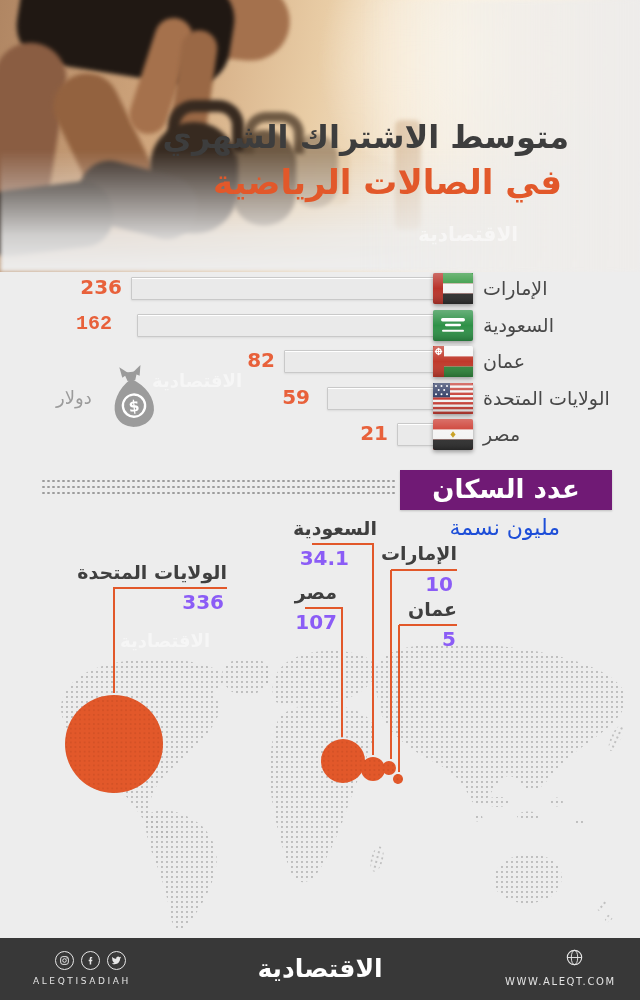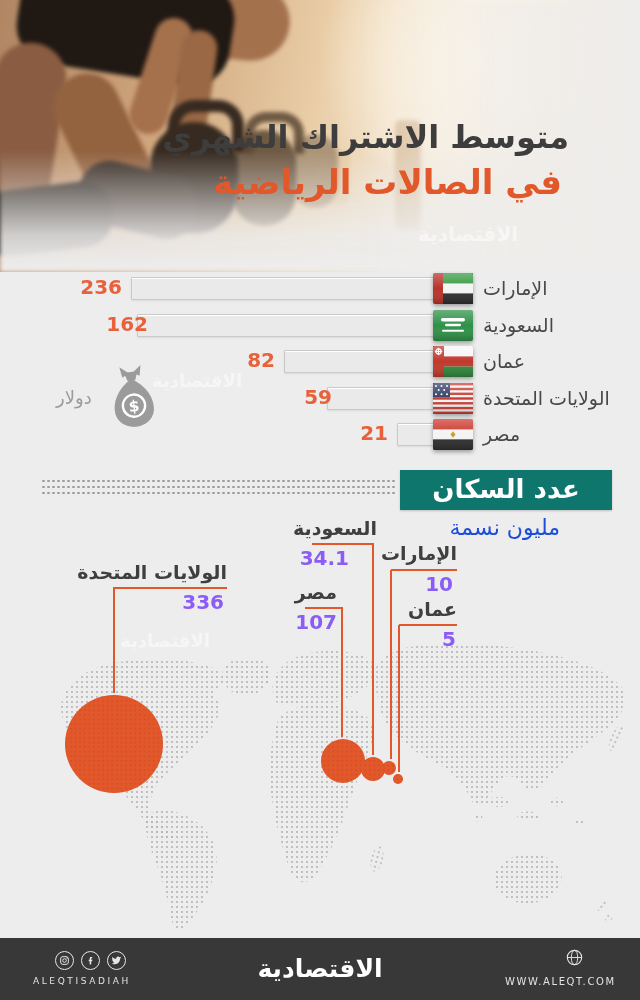--- a/index.html
+++ b/index.html
@@ -40,21 +40,21 @@
   .bar-val{position:absolute;font-size:20px;font-weight:bold;color:#e8613b;}
   .bar-flag{position:absolute;width:40px;height:31px;filter:drop-shadow(0 2px 2px rgba(0,0,0,.35));z-index:3;}
   .bar-flag svg{width:40px;height:31px;display:block;}
   .bar-name{position:absolute;font-size:19px;color:#484848;direction:rtl;line-height:31px;}
   .unit-badge-label{left:56px;top:387px;font-size:18px;color:#9b9b9b;direction:rtl;}
   .moneybag{left:104px;top:364px;width:58px;height:64px;transform:rotate(-6deg);}
   
   .dotted-rule{left:41px;top:478px;width:356px;height:16px;
       background-image:radial-gradient(circle,#9c9c9c 1.05px,rgba(0,0,0,0) 1.3px);
       background-size:5px 6px;}
-  .pop-header{left:400px;top:470px;width:212px;height:40px;background:#0f766e;
+  .pop-header{left:400px;top:470px;width:212px;height:40px;background:#701a75;
       color:#ffffff;font-size:26px;font-weight:bold;text-align:center;line-height:38px;
       direction:rtl;box-shadow:0 1px 2px rgba(0,0,0,.2);}
   .pop-unit{right:80px;top:515px;font-size:22px;color:#1d4ed8;direction:rtl;}
   .co-label{position:absolute;font-size:19px;font-weight:bold;color:#3f3f3f;direction:rtl;white-space:nowrap;}
   .co-value{position:absolute;font-size:20px;font-weight:bold;color:#8b5cf6;direction:ltr;}
   
   .footer{left:0;top:938px;width:640px;height:62px;background:#383838;}
   .soc-row{position:absolute;left:55px;top:13px;display:flex;gap:7px;}
   .soc-ic{width:17px;height:17px;border:1.3px solid #e6e6e6;border-radius:50%;
           display:flex;align-items:center;justify-content:center;}
@@ -112,21 +112,21 @@
       <svg viewBox="0 0 40 31">
         <rect width="40" height="31" rx="2" fill="#b9332a"></rect>
         <rect x="10" width="30" height="10.4" fill="#379a43"></rect>
         <rect x="10" y="10.4" width="30" height="10.2" fill="#f4f4f4"></rect>
         <rect x="10" y="20.6" width="30" height="10.4" fill="#2e2e2e"></rect>
         <rect width="40" height="31" rx="2" fill="url(#flagsheen)"></rect>
       </svg>
     </div>
     <div class="bar-name" style="left: 483px; top: 273px;">الإمارات</div>
     <div class="bar-row-bar" style="left: 137px; top: 314px; width: 299px;"></div>
-    <div class="bar-val" style="right: 492px; top: 312px;">162</div>
+    <div class="bar-val" style="right: 528px; top: 312px; font-family: Liberation Mono, monospace;">162</div>
     <div class="bar-flag" style="left: 433px; top: 310px;">
       <svg viewBox="0 0 40 31">
         <rect width="40" height="31" rx="2" fill="#2e9147"></rect>
         <rect x="8" y="8" width="24" height="3.4" rx="1.7" fill="#ffffff"></rect>
         <rect x="12" y="13.8" width="16" height="2.4" rx="1.2" fill="#ffffff"></rect>
         <rect x="9" y="19.8" width="22" height="2" rx="1" fill="#ffffff"></rect>
         <rect width="40" height="31" rx="2" fill="url(#flagsheen)"></rect>
       </svg>
     </div>
     <div class="bar-name" style="left: 483px; top: 310px;">السعودية</div>
@@ -139,21 +139,21 @@
         <rect x="11" y="20.6" width="29" height="10.4" fill="#31873d"></rect>
         <rect width="11" height="31" fill="#c0392b"></rect>
         <circle cx="5.5" cy="5.5" r="2.6" fill="none" stroke="#ffffff" stroke-width="1.2"></circle>
         <rect x="4.9" y="1.8" width="1.2" height="7.4" fill="#ffffff"></rect>
         <rect x="1.8" y="4.9" width="7.4" height="1.2" fill="#ffffff"></rect>
         <rect width="40" height="31" rx="2" fill="url(#flagsheen)"></rect>
       </svg>
     </div>
     <div class="bar-name" style="left: 483px; top: 346px;">عمان</div>
     <div class="bar-row-bar" style="left: 327px; top: 387px; width: 109px;"></div>
-    <div class="bar-val" style="right: 308px; top: 385px;">59</div>
+    <div class="bar-val" style="right: 330px; top: 385px;">59</div>
     <div class="bar-flag" style="left: 433px; top: 383px;">
       <svg viewBox="0 0 40 31">
         <rect width="40" height="31" rx="2" fill="#f2f2f2"></rect>
         <g fill="#c73e35">
           <rect y="0" width="40" height="2.4"></rect>
           <rect y="4.8" width="40" height="2.4"></rect>
           <rect y="9.6" width="40" height="2.4"></rect>
           <rect y="14.3" width="40" height="2.4"></rect>
           <rect y="19.1" width="40" height="2.4"></rect>
           <rect y="23.9" width="40" height="2.4"></rect>

